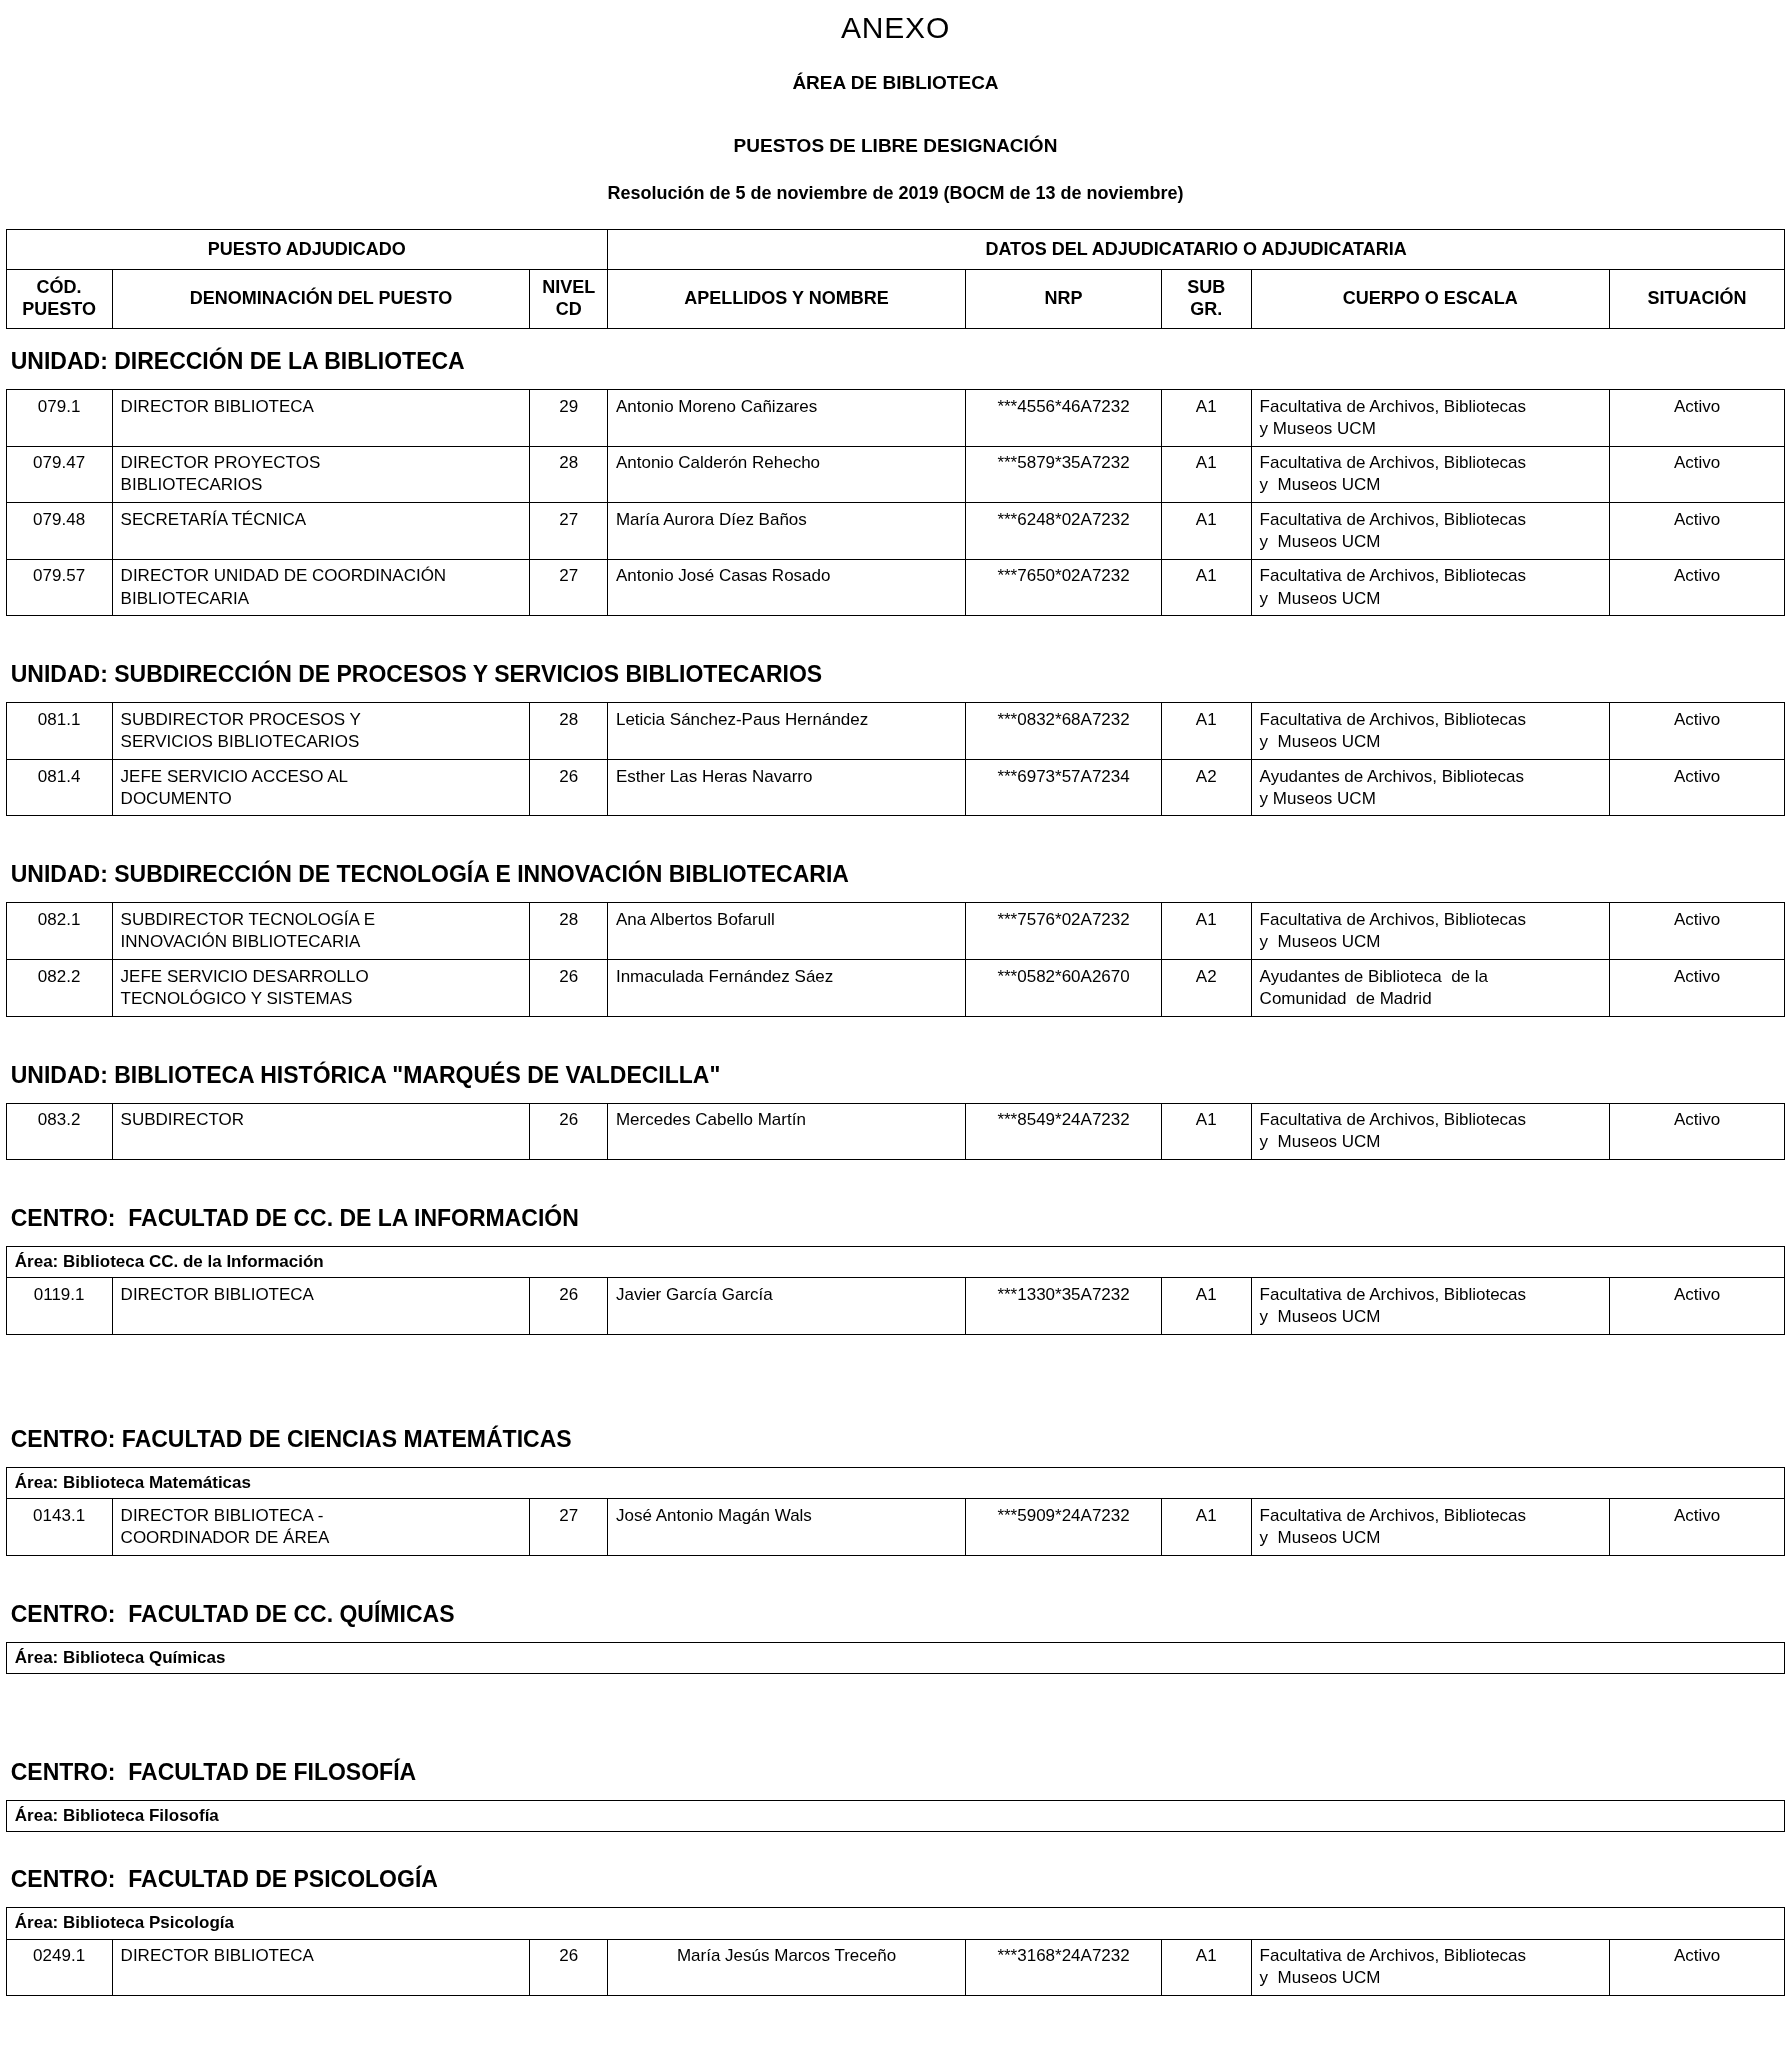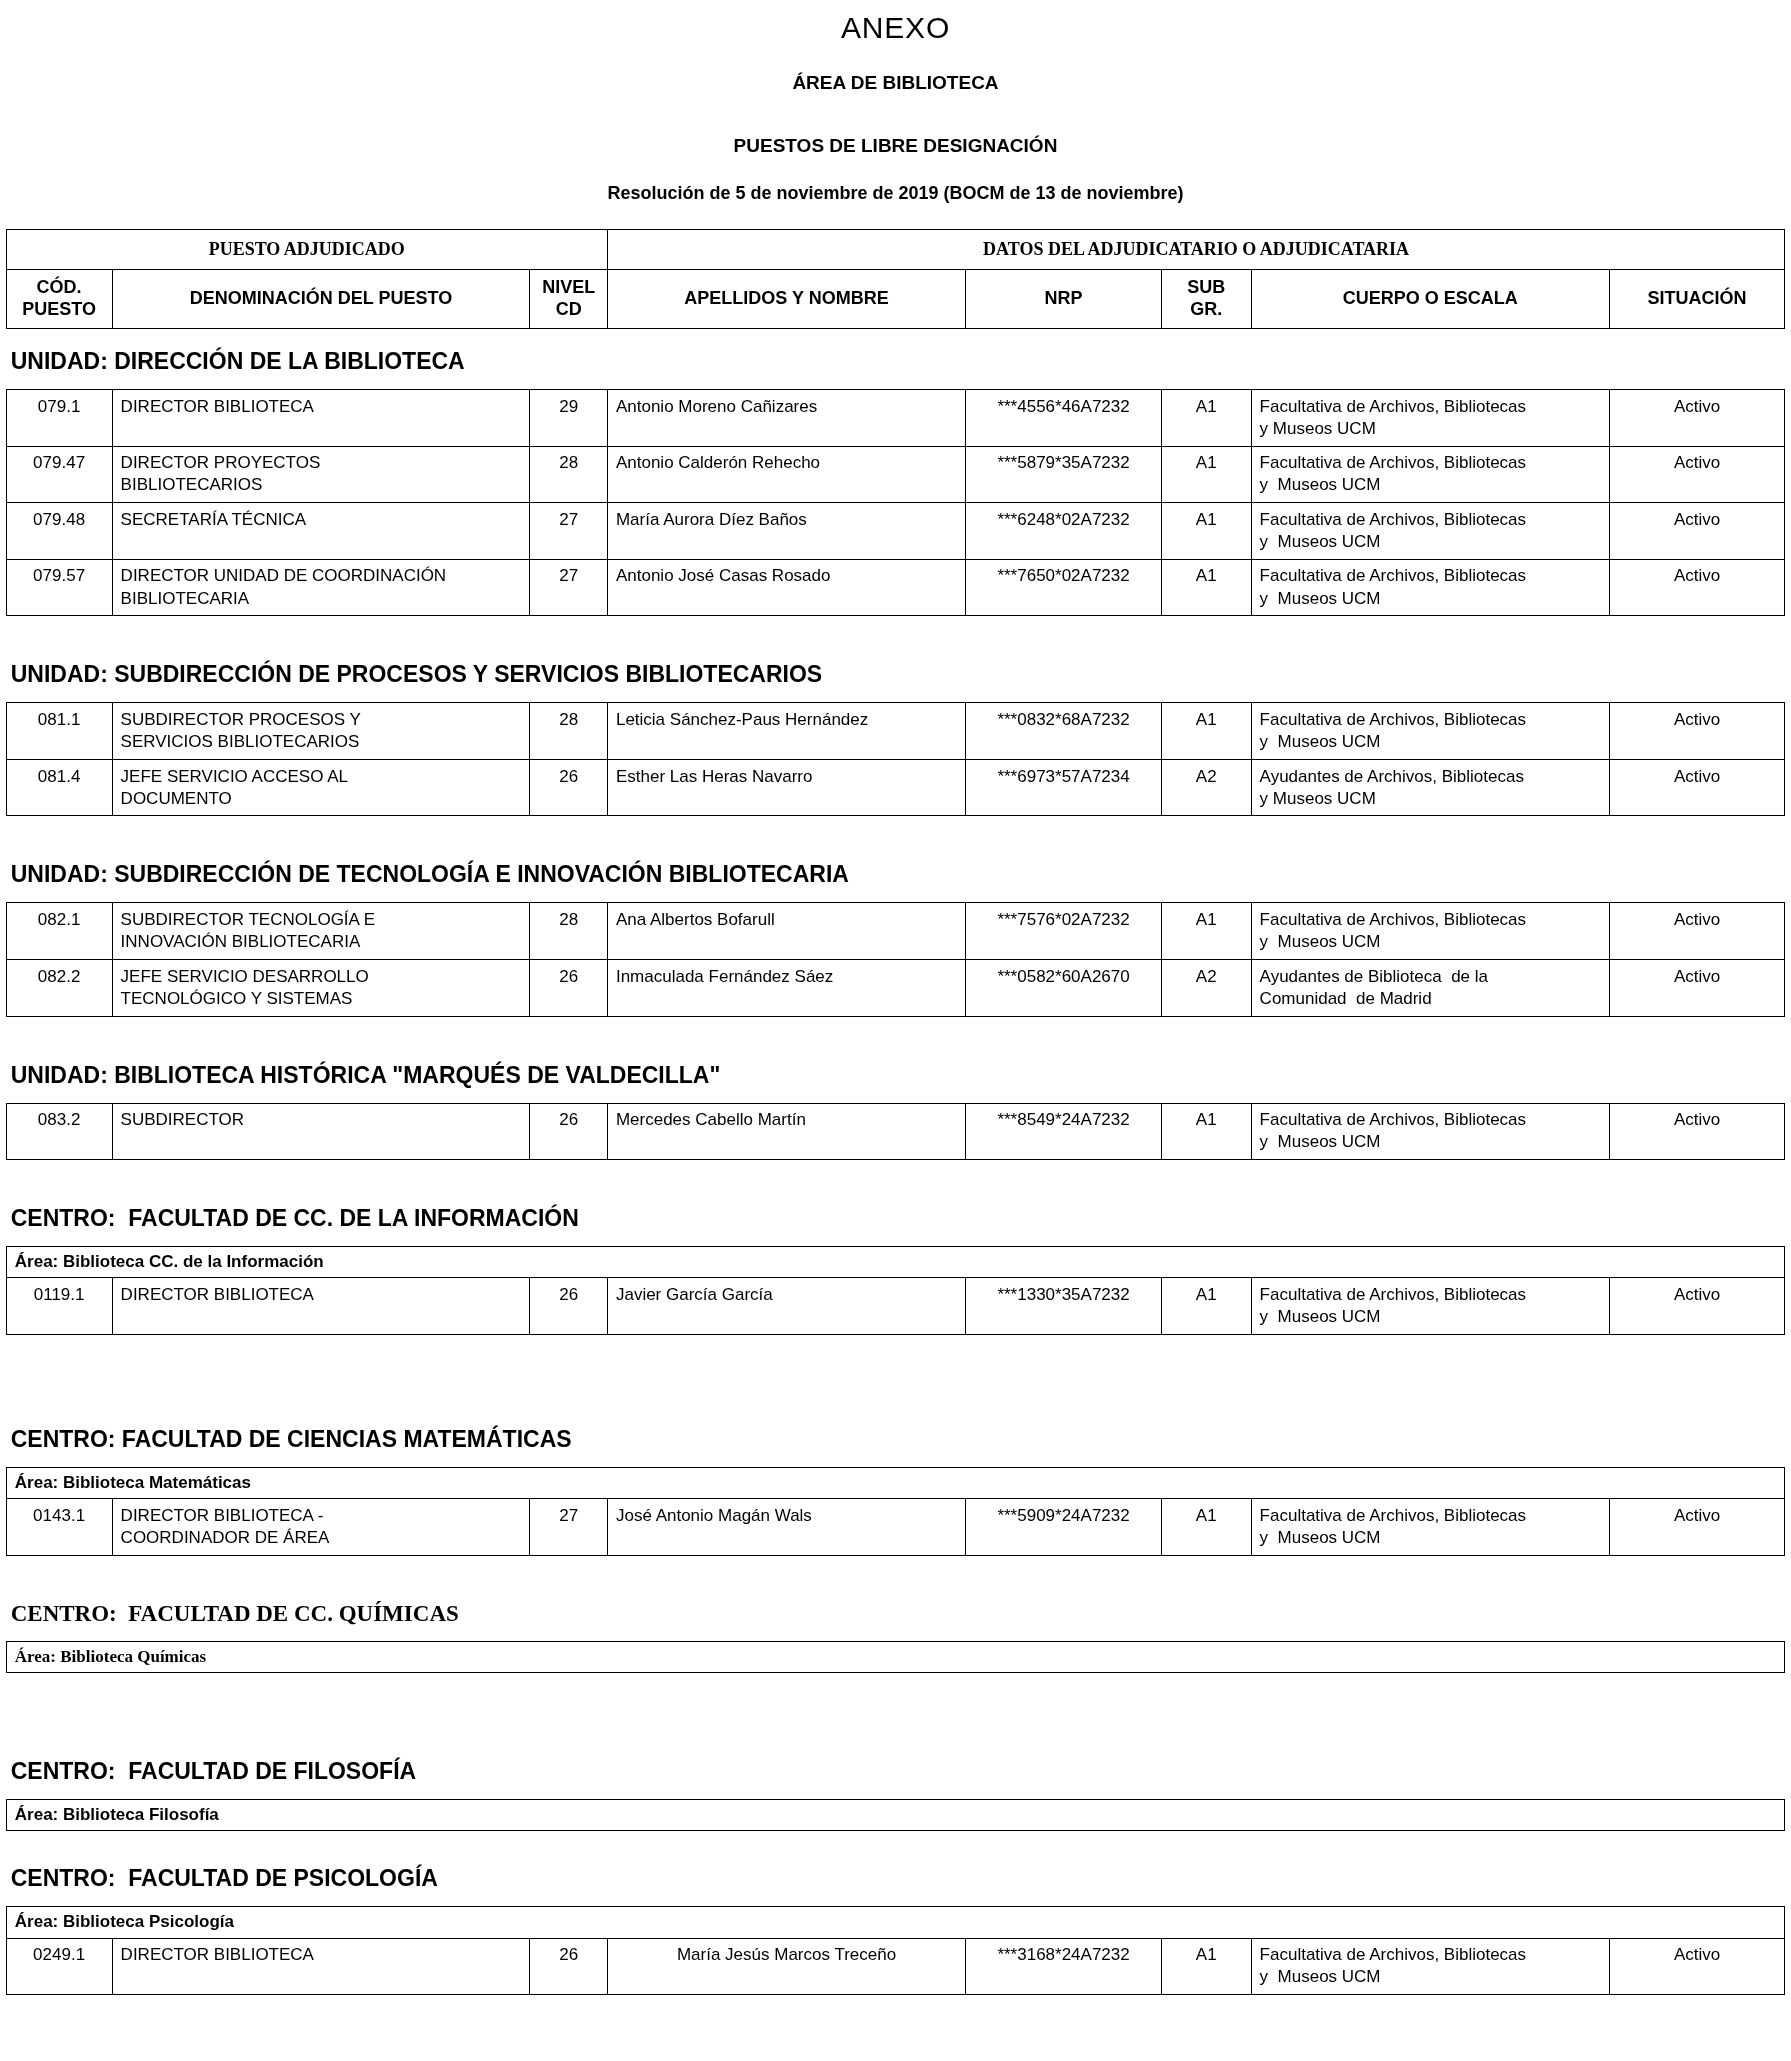--- a/index.html
+++ b/index.html
@@ -34,21 +34,21 @@
     table-layout: fixed;
   }
   .data-table th, .data-table td {
     border: 1.6px solid #000;
   }
   .data-table th {
     font-size: 18px;
     font-weight: bold;
     text-align: center;
   }
-  .group-th { padding: 9px 22px; font-family: Liberation Serif, serif; }
+  .group-th { padding: 9px 22px; }
   .col-th {
     padding: 7.3px 3.3px;
     white-space: pre-line;
     vertical-align: middle;
     line-height: 1.2;
   }
   .data-table td {
     font-size: 17px;
     vertical-align: top;
     padding: 5.7px 8.1px;
@@ -358,21 +358,21 @@
             <td class="c-nrp">***5909*24A7232</td>
             <td class="c-sub">A1</td>
             <td class="c-cue">Facultativa de Archivos, Bibliotecas
 y  Museos UCM</td>
             <td class="c-sit">Activo</td>
           </tr>
         </tbody>
     </table>
   </section>
 
-  <section class="section" style="margin-top: 45px; font-family: Liberation Serif, serif;">
+  <section class="section" style="margin-top: 45px;">
     <h2 class="section-heading">CENTRO:  FACULTAD DE CC. QUÍMICAS</h2>
     <table class="data-table">
       <colgroup>
         <col class="col-cod">
           <col class="col-den">
           <col class="col-niv">
           <col class="col-nom">
         <col class="col-nrp">
           <col class="col-sub">
           <col class="col-cue">

